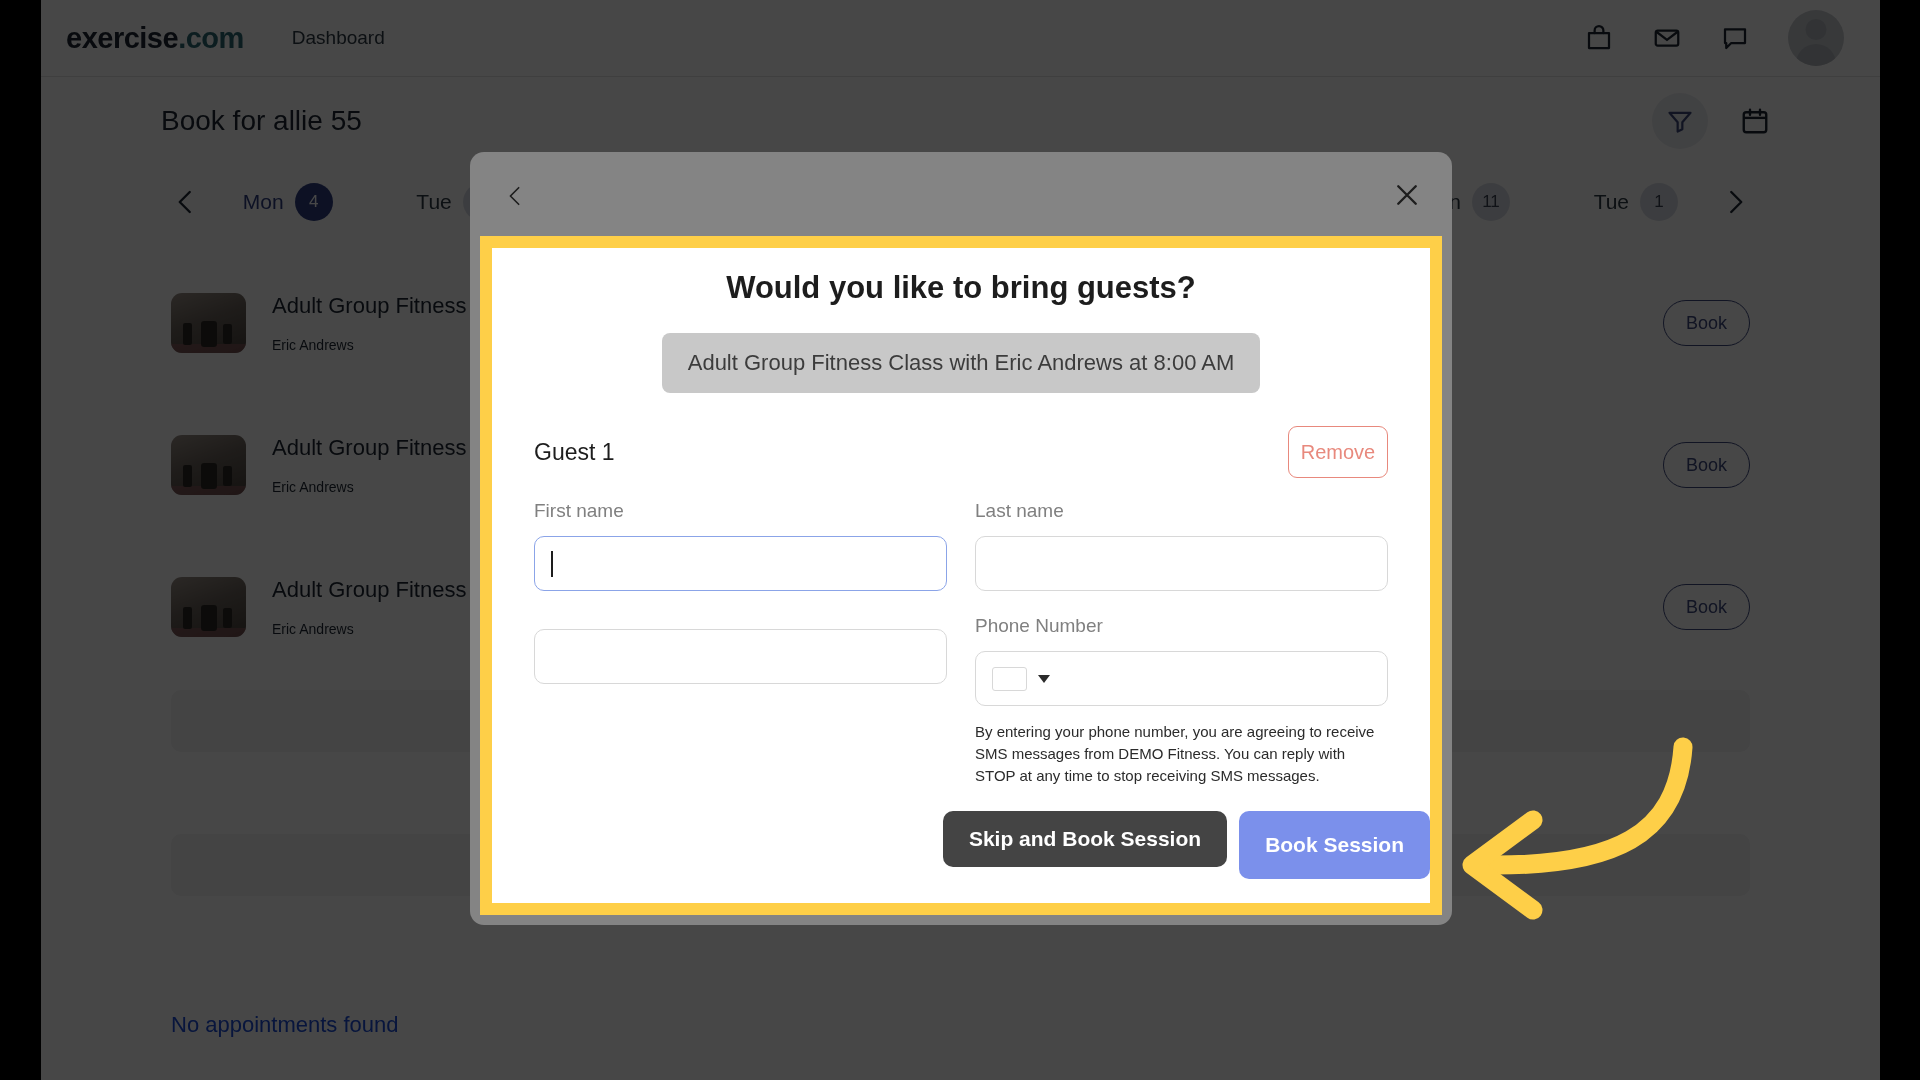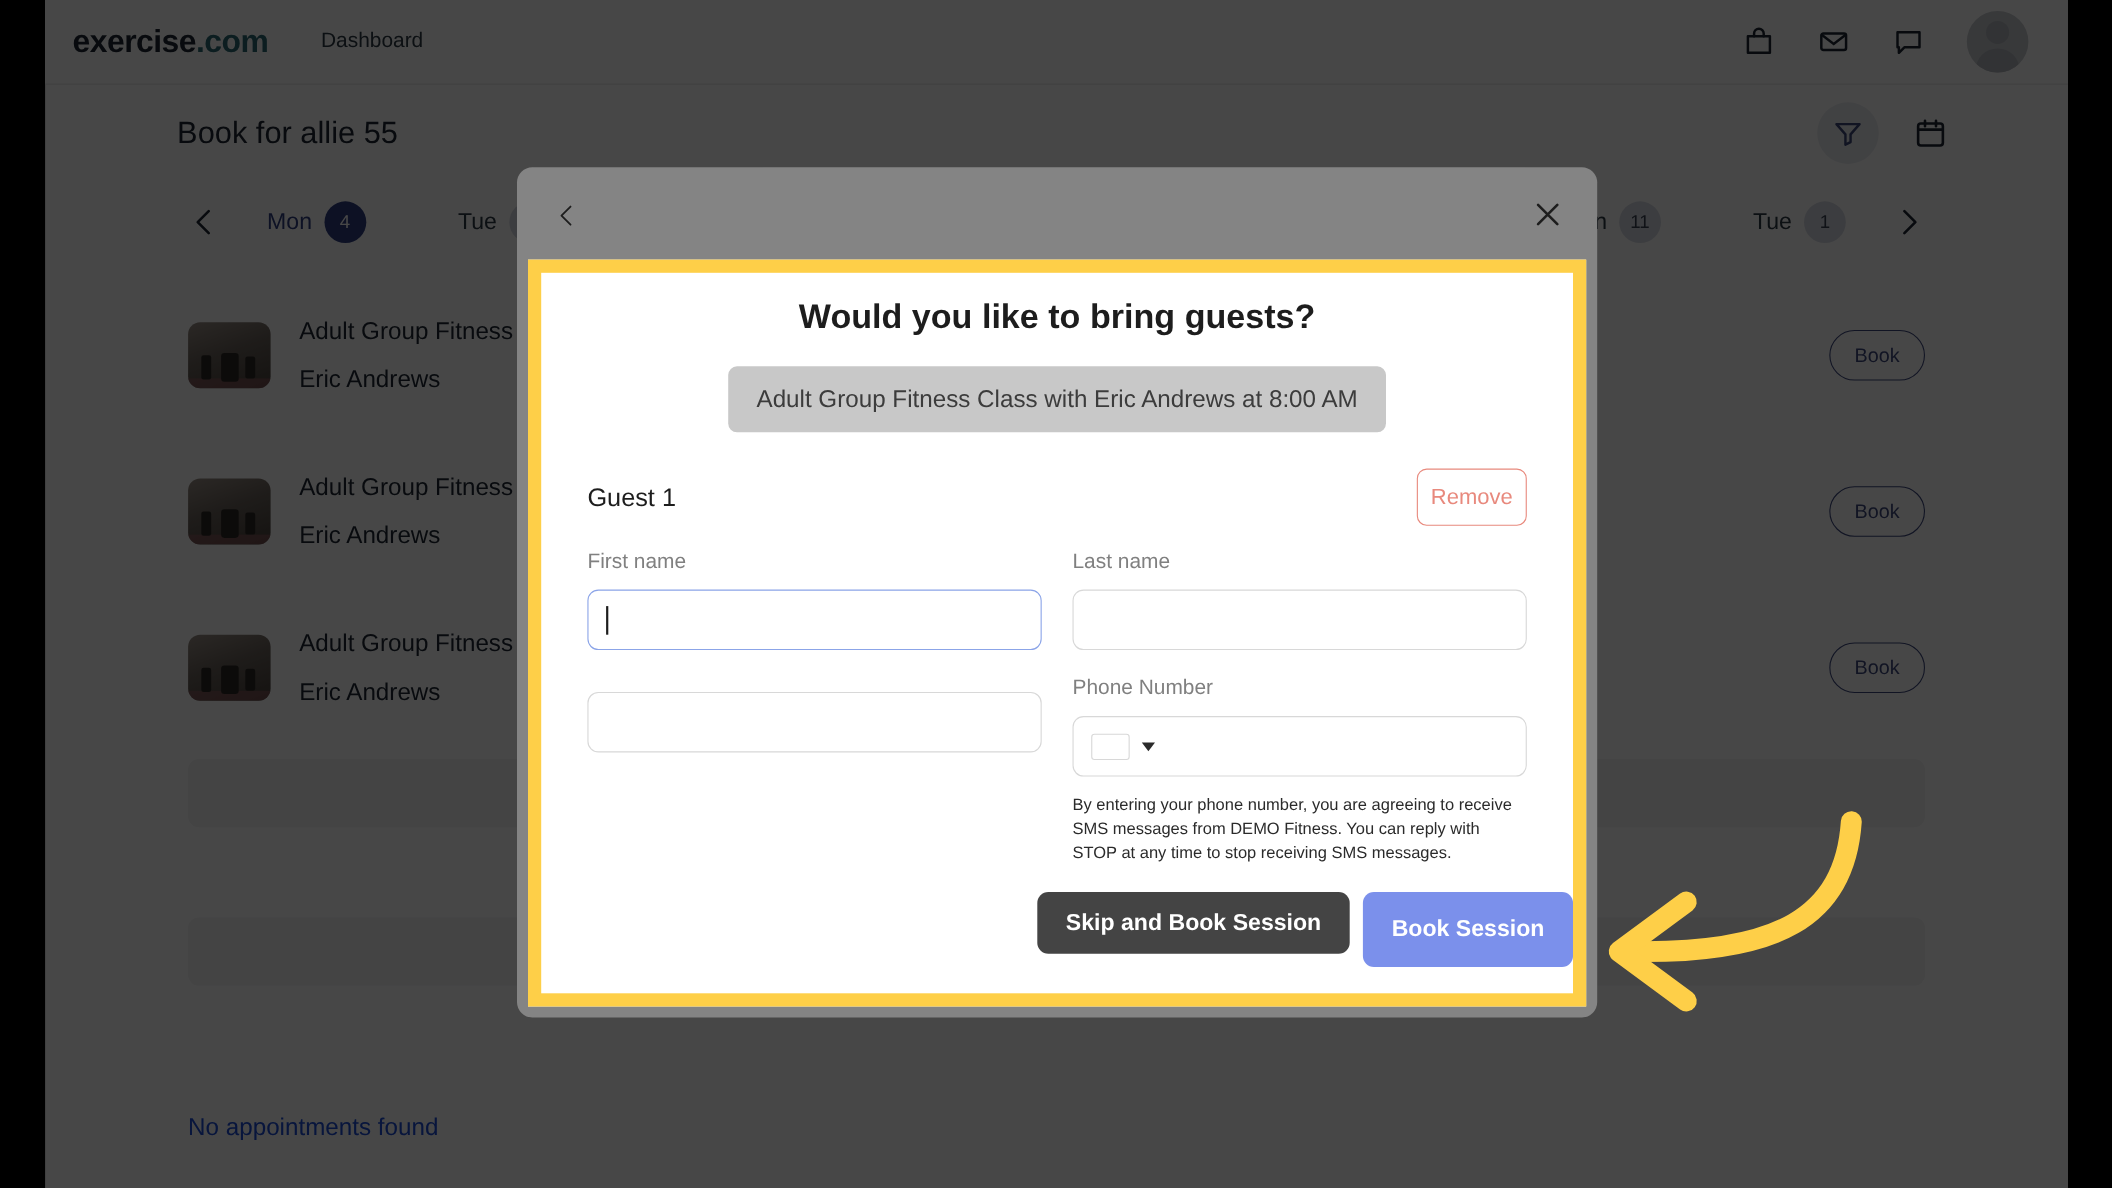--- a/index.html
+++ b/index.html
@@ -91,21 +91,21 @@
   }
   .thumb .f1 { left: 12px; bottom: 8px; width: 9px; height: 22px; }
   .thumb .f2 { left: 30px; bottom: 6px; width: 16px; height: 26px; border-radius: 3px; }
   .thumb .f3 { left: 52px; bottom: 9px; width: 9px; height: 20px; }
   .thumb .mat {
     position: absolute; left: 0; bottom: 0; width: 100%; height: 9px;
     background: rgba(150,90,95,.55);
   }
   .class-text { margin-left: 26px; }
   .class-name { font-size: 22px; color: #1d2733; }
-  .class-coach { font-size: 22px; color: #1d2733; margin-top: 18px; }
+  .class-coach { font-size: 14px; color: #1d2733; margin-top: 18px; }
   .book-btn {
     margin-left: auto; width: 87px; height: 46px; border-radius: 23px;
     border: 1.5px solid #3f4a7f; color: #3f4a7f; background: transparent;
     font-size: 18px; display: flex; align-items: center; justify-content: center;
   }
 
   .ph-block { margin-top: 12px; height: 62px; border-radius: 10px; background: #f2f2f3; }
   .ph-block.b2 { margin-top: 82px; }
   .empty-text {
     text-align: left; font-size: 22px; color: #1d4ed8; margin-top: 116px;

